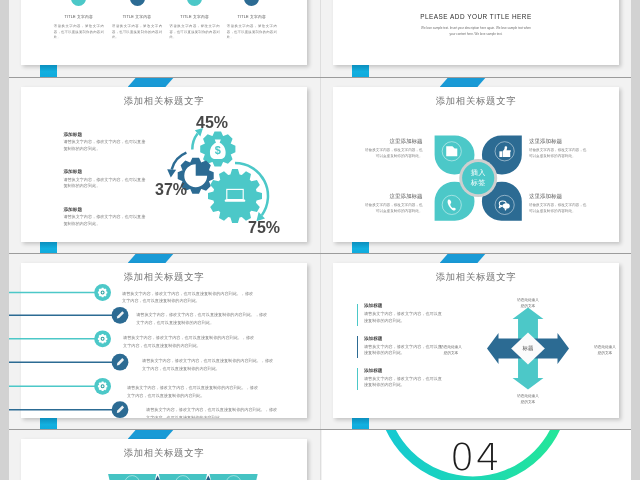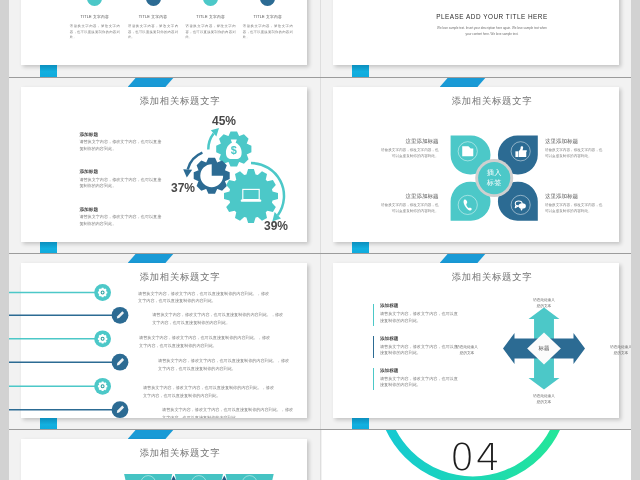--- a/index.html
+++ b/index.html
@@ -5,27 +5,27 @@
   * { box-sizing: border-box; margin:0; padding:0; }
   html,body { width:640px; height:480px; overflow:hidden; }
   body { background:#d2d2d2; font-family:"Liberation Sans", sans-serif; }
   #page { position:relative; width:640px; height:480px; overflow:hidden; background:#d2d2d2; }
   .gutter-l { position:absolute; left:0; top:0; width:9px; height:480px; background:#d2d2d2; z-index:60;}
   .gutter-r { position:absolute; left:631px; top:0; width:9px; height:480px; background:#d2d2d2; z-index:60;}
   .stage { position:absolute; left:9px; top:0; width:622px; height:480px; background:#f2f2f2; overflow:hidden;}
   .divider { position:absolute; left:0; width:622px; height:1px; background:#9c9c9c; z-index:50;}
   .vdivider { position:absolute; top:0; width:1px; height:480px; background:#dedede; z-index:3;}
   .card { position:absolute; background:#fff; box-shadow:1.5px 2px 4px rgba(0,0,0,.20); z-index:10;}
-  .cardclip { position:absolute; left:16px; top:0; width:100%; height:100%; }
+  .cardclip { position:absolute; left:0; top:0; width:100%; height:100%; }
   .tab { position:absolute; width:17px; height:12px;
          background:linear-gradient(180deg,#0c8ebd 0%,#12b0e0 55%,#0faadd 100%); z-index:20;}
   .sect { position:absolute; font-size:9.4px; color:#737373; letter-spacing:.7px; white-space:nowrap; left:0; width:286px; text-align:center;}
   .sub { font-size:4.7px; color:#4a4a4a; font-weight:bold; letter-spacing:0; white-space:nowrap;}
   .bdy { font-size:4.1px; color:#7c7c7c; line-height:1.6; }
-  .pct { font-weight:bold; font-size:12px; color:#484848; white-space:nowrap;}
+  .pct { font-weight:bold; font-size:16px; color:#484848; white-space:nowrap;}
 </style>
 </head>
 <body>
 
 <div id="page">
 <div class="stage">
   <div class="card" style="left:12px;top:-90px;width:286px;height:155px;">
    <div class="cardclip" style="overflow:hidden;">
     <div style="position:absolute;left:28.8px;top:0;width:58px;height:155px;">
      <div style="position: absolute; left: 21.5px; top: 81px; width: 15px; height: 15px; border-radius: 50%; background: rgb(76, 200, 200);"></div>
@@ -84,21 +84,21 @@
      <path d="M193.76,52.40L199.84,52.40L198.68,55.73C203.07,57.69 204.64,62.20 204.64,65.14C204.64,71.61 201.66,72.00 196.80,72.00C191.94,72.00 188.96,71.61 188.96,65.14C188.96,62.20 190.53,57.69 194.92,55.73Z" fill="#fff"></path>
             <text x="196.80" y="67.49" text-anchor="middle" font-family="Liberation Sans, sans-serif" font-size="10.98" font-weight="bold" fill="#4cc8c8">$</text>
      <path d="M168.13,77.84L171.37,70.70L178.03,70.70L181.27,77.84A12.69,12.69 0 0 1 177.73,76.38L177.73,76.38L185.07,73.62L189.78,78.33L187.02,85.67A12.69,12.69 0 0 1 185.56,82.13L185.56,82.13L192.70,85.37L192.70,92.03L185.56,95.27A12.69,12.69 0 0 1 187.02,91.73L187.02,91.73L189.78,99.07L185.07,103.78L177.73,101.02A12.69,12.69 0 0 1 181.27,99.56L181.27,99.56L178.03,106.70L171.37,106.70L168.13,99.56A12.69,12.69 0 0 1 171.67,101.02L171.67,101.02L164.33,103.78L159.62,99.07L162.38,91.73A12.69,12.69 0 0 1 163.84,95.27L163.84,95.27L156.70,92.03L156.70,85.37L163.84,82.13A12.69,12.69 0 0 1 162.38,85.67L162.38,85.67L159.62,78.33L164.33,73.62L171.67,76.38A12.69,12.69 0 0 1 168.13,77.84Z" fill="#2c6b93"></path>
      <path d="M174.70,88.70 L174.70,77.27 A11.43,11.43 0 1 0 186.13,88.70 Z" fill="#fff"></path>
      <path d="M209.41,87.48L211.10,82.00L216.90,82.00L218.59,87.48A22.00,22.00 0 0 1 220.79,88.07L220.79,88.07L224.99,84.17L230.01,87.07L228.74,92.66A22.00,22.00 0 0 1 230.34,94.26L230.34,94.26L235.93,92.99L238.83,98.01L234.93,102.21A22.00,22.00 0 0 1 235.52,104.41L235.52,104.41L241.00,106.10L241.00,111.90L235.52,113.59A22.00,22.00 0 0 1 234.93,115.79L234.93,115.79L238.83,119.99L235.93,125.01L230.34,123.74A22.00,22.00 0 0 1 228.74,125.34L228.74,125.34L230.01,130.93L224.99,133.83L220.79,129.93A22.00,22.00 0 0 1 218.59,130.52L218.59,130.52L216.90,136.00L211.10,136.00L209.41,130.52A22.00,22.00 0 0 1 207.21,129.93L207.21,129.93L203.01,133.83L197.99,130.93L199.26,125.34A22.00,22.00 0 0 1 197.66,123.74L197.66,123.74L192.07,125.01L189.17,119.99L193.07,115.79A22.00,22.00 0 0 1 192.48,113.59L192.48,113.59L187.00,111.90L187.00,106.10L192.48,104.41A22.00,22.00 0 0 1 193.07,102.21L193.07,102.21L189.17,98.01L192.07,92.99L197.66,94.26A22.00,22.00 0 0 1 199.26,92.66L199.26,92.66L197.99,87.07L203.01,84.17L207.21,88.07A22.00,22.00 0 0 1 209.41,87.48Z" fill="#4cc8c8"></path>
      <rect x="205.80" y="102.39" width="16.40" height="10.17" fill="none" stroke="#fff" stroke-width="1.13"></rect>
             <rect x="203.75" y="112.56" width="20.50" height="2.16" rx="0.76" fill="#fff"></rect>
     </svg>
     <div class="pct" style="position:absolute;left:175px;top:26.5px;">45%</div>
     <div class="pct" style="position:absolute;left:134px;top:93.5px;">37%</div>
-    <div class="pct" style="position:absolute;left:227px;top:131.5px;">39%</div>
+    <div class="pct" style="position:absolute;left:227px;top:131.5px;">75%</div>
    </div>
   </div>
   <div class="tab" style="left:31px;top:242px;"></div>
   <div style="position:absolute;left:118.7px;top:77.5px;width:46px;height:9.5px;background:#199ad6;clip-path:polygon(18% 0%, 100% 0%, 82% 100%, 0% 100%);z-index:8;"></div>
   <div class="card" style="left:324px;top:87px;width:286px;height:155px;">
    <div class="cardclip" style="overflow:hidden;">
     <div class="sect" style="top:8.2px;">添加相关标题文字</div>
     <svg style="position:absolute;left:0;top:0;" width="286" height="155" viewBox="0 0 286 155">
      <path d="M101.60,48.40 L121.90,48.40 A19.60,19.60 0 0 1 141.50,68.00 L141.50,67.80 A19.60,19.60 0 0 1 121.90,87.40 L121.20,87.40 A19.60,19.60 0 0 1 101.60,67.80 L101.60,48.40 L101.60,48.40 Z" fill="#4cc8c8"></path>
      <circle cx="118.75" cy="64.30" r="9.60" fill="none" stroke="#ffffff" stroke-opacity=".55" stroke-width="0.85"></circle>

